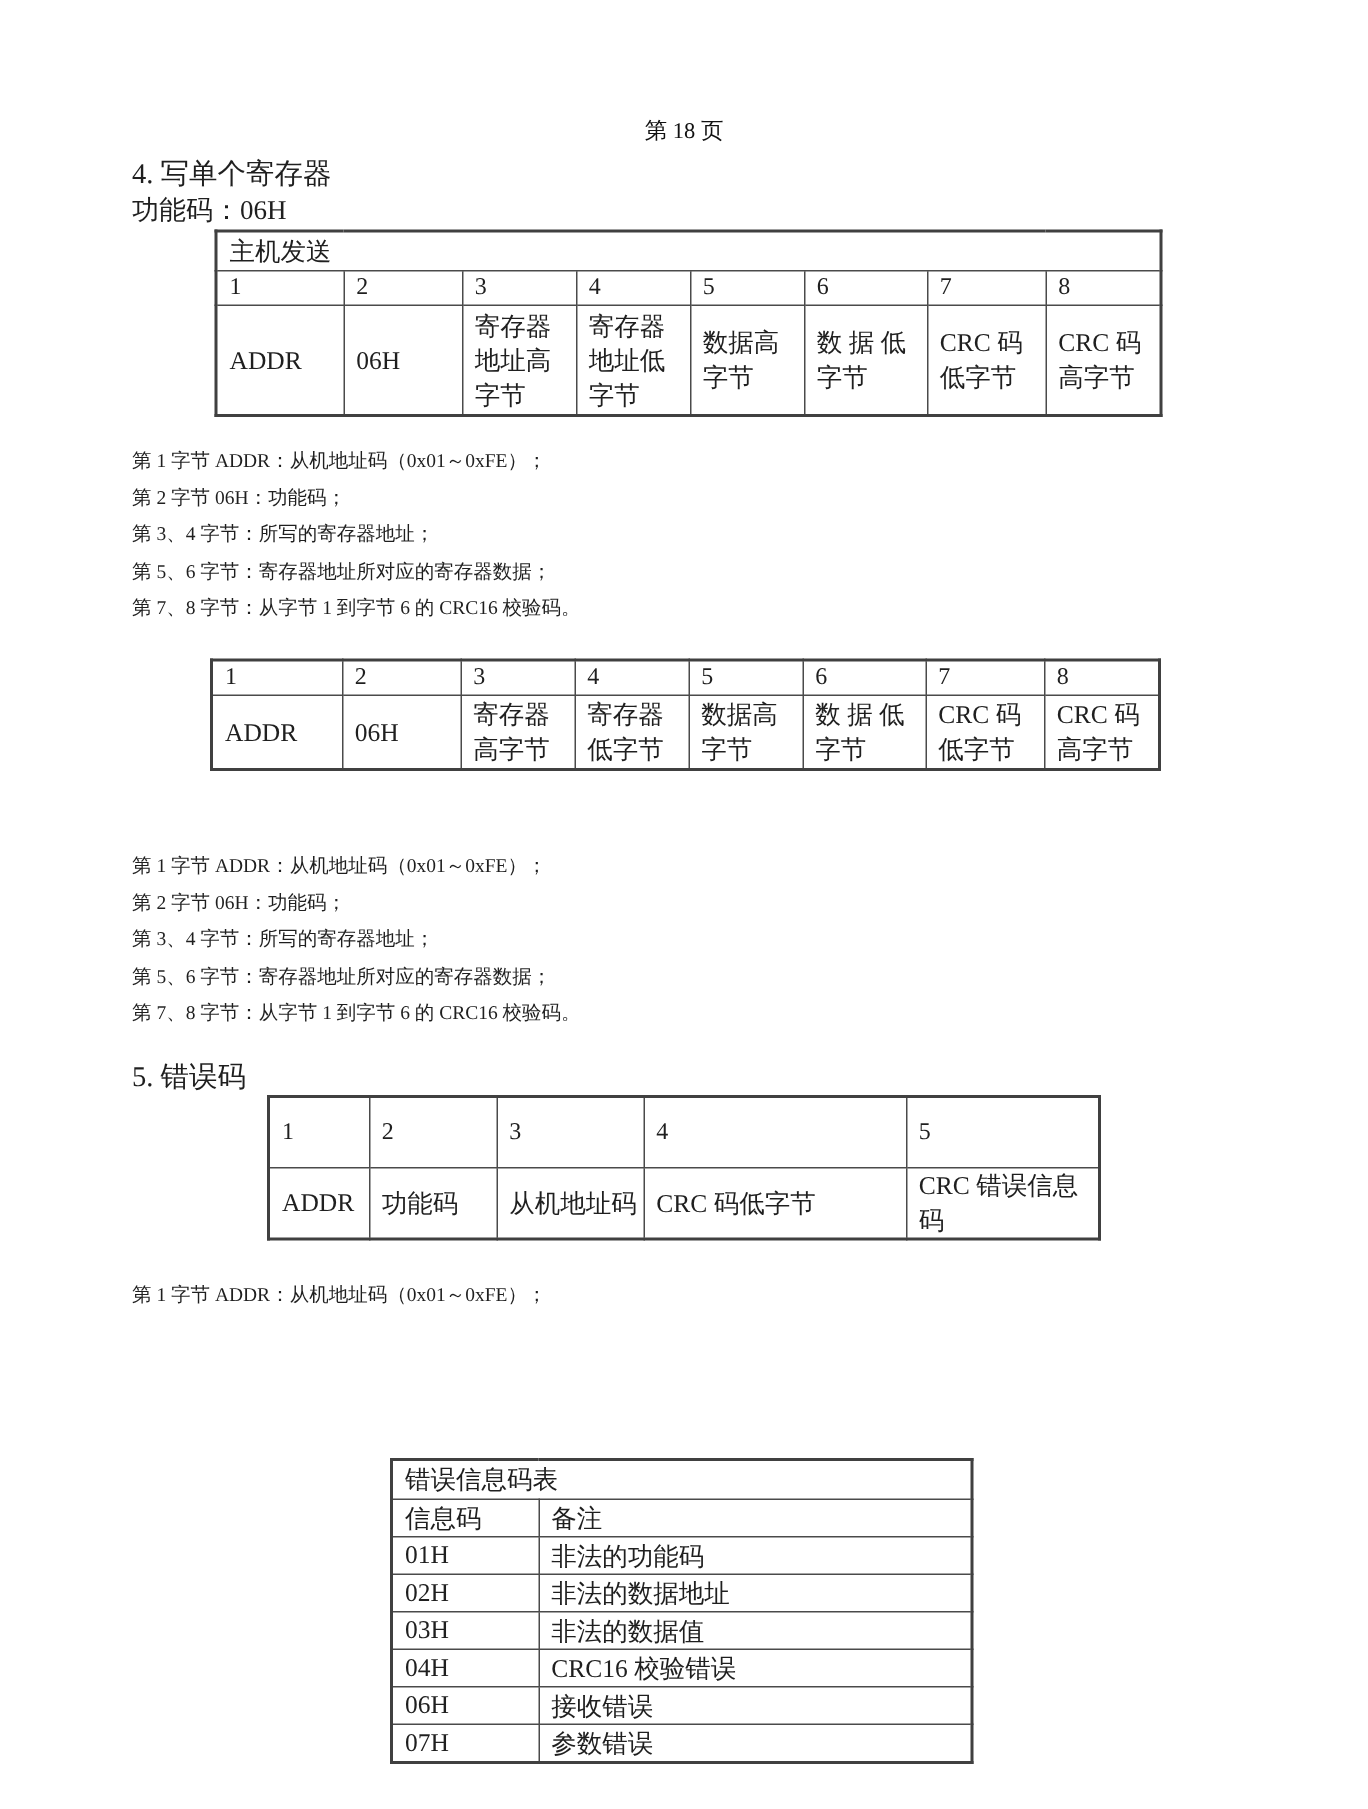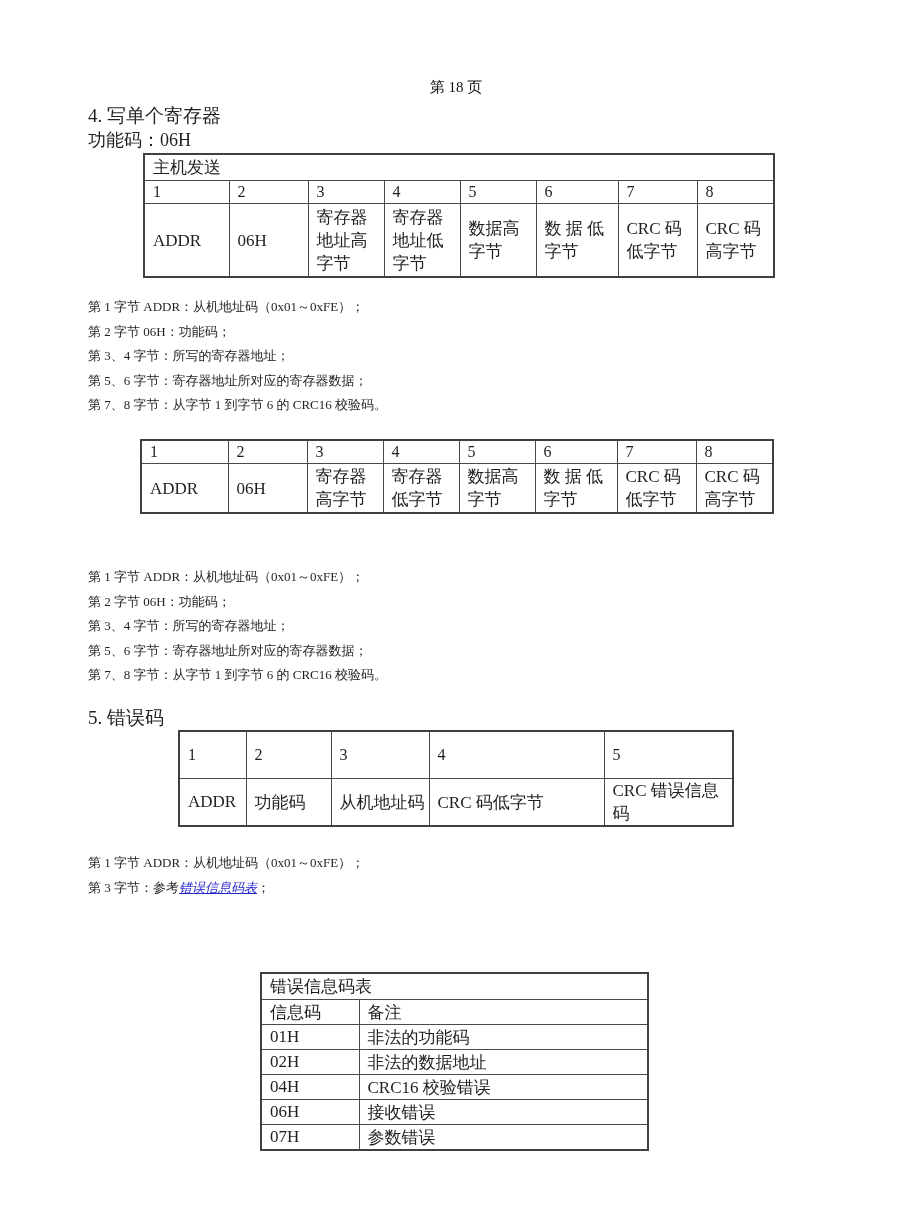--- a/index.html
+++ b/index.html
@@ -167,21 +167,20 @@
       <td class="body">功能码</td>
       <td class="body">从机地址码</td>
       <td class="body">CRC 码低字节</td>
       <td class="body">CRC 错误信息码</td>
     </tr>
   </tbody>
     </table>
 
   <div class="abs notes" style="top:835px;">
     <div>第 1 字节 ADDR：从机地址码（0x01～0xFE）；</div>
-    <div><span>第 3 字节：参考</span><span class="link">错误信息码表</span><span>；</span></div>
   </div>
 
   <table class="abs t-outer t4" style="left:260px;top:956px;width:387px;">
     <colgroup>
         <col style="width:98px">
         <col style="width:289px">
       </colgroup>
     <tbody>
         <tr>
       <td class="caption" colspan="2">错误信息码表</td>
@@ -192,20 +191,24 @@
     </tr>
     <tr>
       <td>01H</td>
       <td>非法的功能码</td>
     </tr>
     <tr>
       <td>02H</td>
       <td>非法的数据地址</td>
     </tr>
     <tr>
+      <td>03H</td>
+      <td>非法的数据值</td>
+    </tr>
+    <tr>
       <td>04H</td>
       <td>CRC16 校验错误</td>
     </tr>
     <tr>
       <td>06H</td>
       <td>接收错误</td>
     </tr>
     <tr>
       <td>07H</td>
       <td>参数错误</td>

